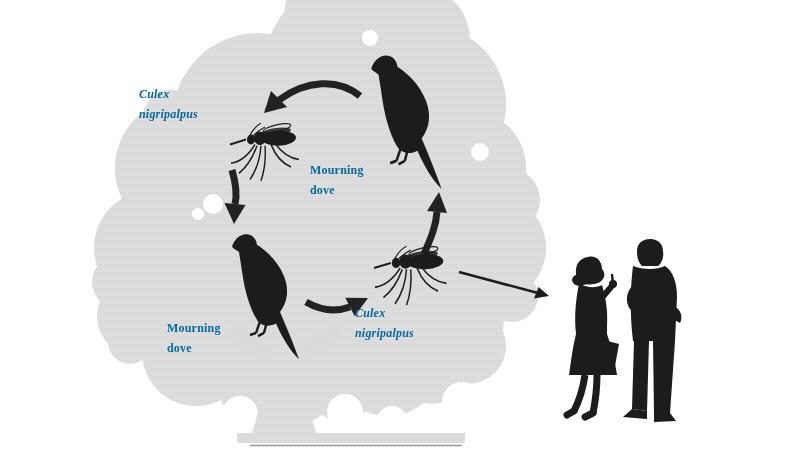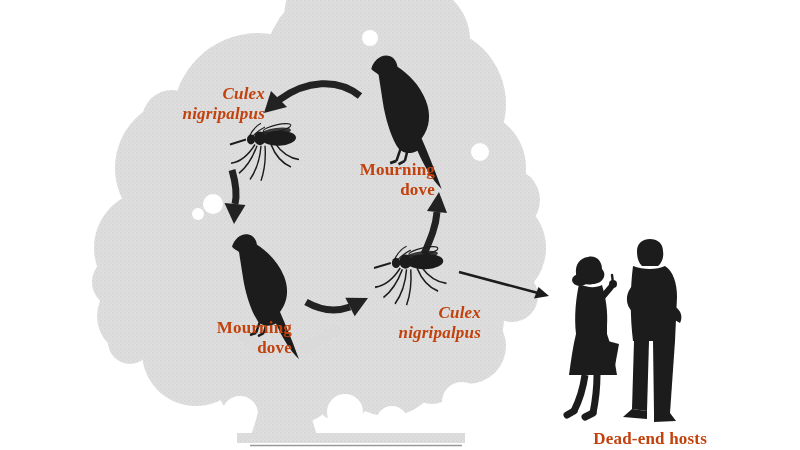--- a/index.html
+++ b/index.html
@@ -2,22 +2,22 @@
 <html><head>
 <meta charset="utf-8">
 <style>
   html,body{margin:0;padding:0;background:#ffffff;}
   .stage{
     position:relative;width:800px;height:450px;overflow:hidden;
     background:#ffffff;font-family:"Liberation Serif", serif;
   }
   .stage svg{position:absolute;left:0;top:0;}
   .lbl{
-    position:absolute;text-align:right;color:#c2410c;font-weight:bold;
-    font-size:17px;line-height:20px;letter-spacing:0.2px;
+    position:absolute;text-align:left;color:#0369a1;font-weight:bold;
+    font-size:12px;line-height:20px;letter-spacing:0.2px;
     font-family:"Liberation Serif", serif;white-space:nowrap;
   }
   .lbl.italic{font-style:italic;}
   .lbl span{display:block;}
 </style>
 </head>
 <body>
 
 <div class="stage">
 
@@ -191,15 +191,14 @@
   <div class="lbl" style="left:167px;top:318px;width:125px;">
     <span>Mourning</span>
     <span>dove</span>
   </div>
 
   <div class="lbl italic" style="left:355px;top:303px;width:126px;">
     <span>Culex</span>
     <span>nigripalpus</span>
   </div>
 
-  <div class="lbl" style="left:557px;top:429px;width:150px;">Dead-end hosts</div>
 
 </div>
 
 </body></html>

